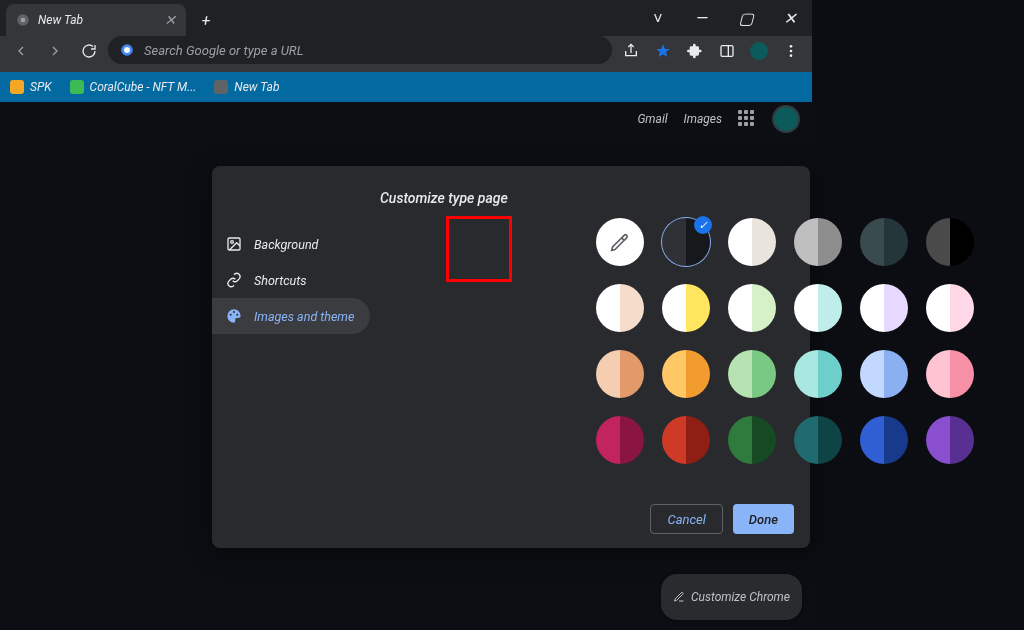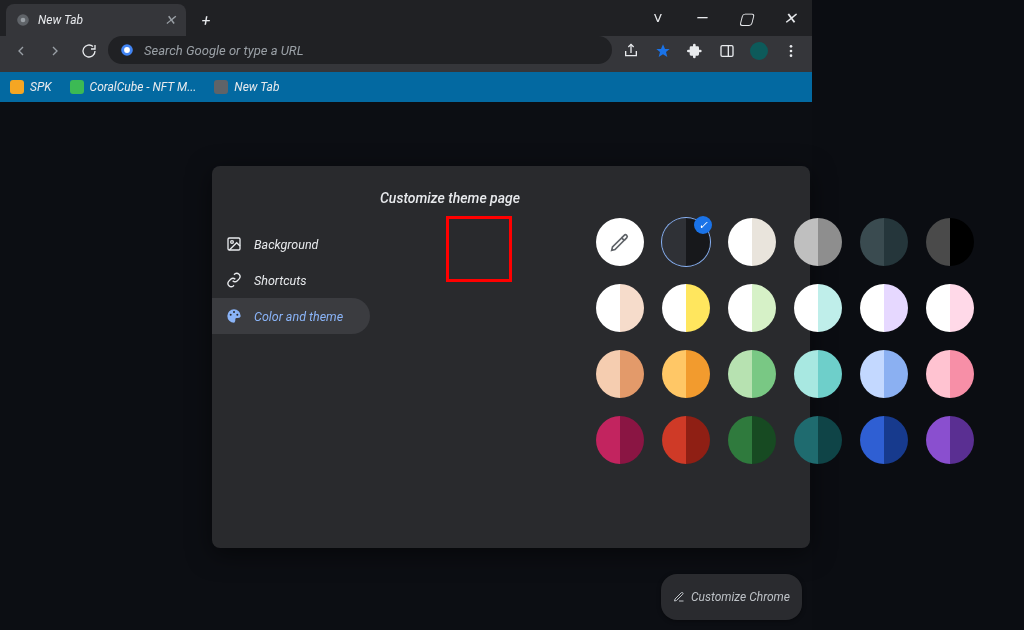--- a/index.html
+++ b/index.html
@@ -154,23 +154,39 @@
         <div class="bmicon" style="background: rgb(60, 186, 84);"></div>
         <span>CoralCube - NFT M...</span>
       </div>
       <div class="bm">
         <div class="bmicon" style="background: rgb(95, 99, 104);"></div>
         <span>New Tab</span>
       </div>
     </div>
 
   <div class="page">
+    <div class="page-top-right">
+      <span style="cursor:pointer">Gmail</span>
+      <span style="cursor:pointer">Images</span>
+      <div class="apps-grid">
+          <span></span>
+          <span></span>
+          <span></span>
+          <span></span>
+          <span></span>
+          <span></span>
+          <span></span>
+          <span></span>
+          <span></span>
+        </div>
+      <div class="avatar"></div>
+    </div>
 
     <div class="dialog">
-      <div class="dlg-title">Customize theme page</div>
+      <div class="dlg-title">Customize type page</div>
       <div class="dlg-left" id="dlg-nav">
           <div class="nav-item">
             <span class="nicon">
               <svg width="16" height="16" viewBox="0 0 24 24" fill="none" stroke="currentColor" stroke-width="2">
                 <rect x="3" y="3" width="18" height="18" rx="2"></rect>
                 <circle cx="9" cy="9" r="2"></circle>
                 <path d="M21 15l-5-5L5 21"></path>
               </svg>
             </span>
             <span>Background</span>
@@ -186,21 +202,21 @@
           </div>
           <div class="nav-item active">
             <span class="nicon">
               <svg width="16" height="16" viewBox="0 0 24 24" fill="currentColor">
                 <path d="M12 22a10 10 0 1 1 10-10c0 2-2 3-4 3h-2a2 2 0 0 0-2 2v1c0 2-1 4-2 4z"></path>
                 <circle cx="7" cy="10" r="1.5" fill="#292a2d"></circle>
                 <circle cx="12" cy="6" r="1.5" fill="#292a2d"></circle>
                 <circle cx="17" cy="10" r="1.5" fill="#292a2d"></circle>
               </svg>
             </span>
-            <span>Color and theme</span>
+            <span>Images and theme</span>
           </div>
         </div>
 
       <div class="swatches" id="swatches">
           <div class="srow">
             <div class="swatch picker">
               <svg width="20" height="20" viewBox="0 0 24 24" fill="none" stroke="#5f6368" stroke-width="2">
                 <path d="M2 22l1-4 11-11 3 3L6 21z"></path>
                 <path d="M14 7l3-3a2 2 0 0 1 3 3l-3 3"></path>
               </svg>
@@ -301,20 +317,24 @@
               <div class="half-r" style="background: rgb(23, 58, 141);"></div>
             </div>
             <div class="swatch">
               <div class="half-l" style="background: rgb(138, 79, 207);"></div>
               <div class="half-r" style="background: rgb(90, 47, 146);"></div>
             </div>
           </div>
         </div>
       <div class="highlight-box" style="left:234px; top:50px; width:66px; height:66px;"></div>
 
+      <div class="dlg-buttons">
+        <div class="btn btn-cancel">Cancel</div>
+        <div class="btn btn-done">Done</div>
+      </div>
     </div>
 
 
     <div class="customize-pill">
       <svg width="12" height="12" viewBox="0 0 24 24" fill="none" stroke="#bdc1c6" stroke-width="2">
           <path d="M12 20h9"></path>
           <path d="M16.5 3.5a2.1 2.1 0 0 1 3 3L7 19l-4 1 1-4Z"></path>
         </svg>
       <span>Customize Chrome</span>
     </div>

